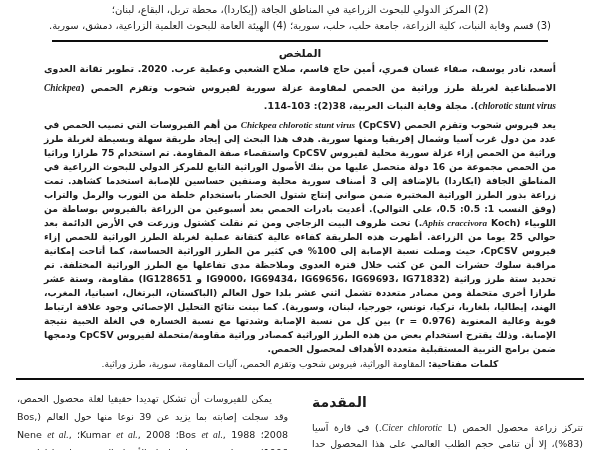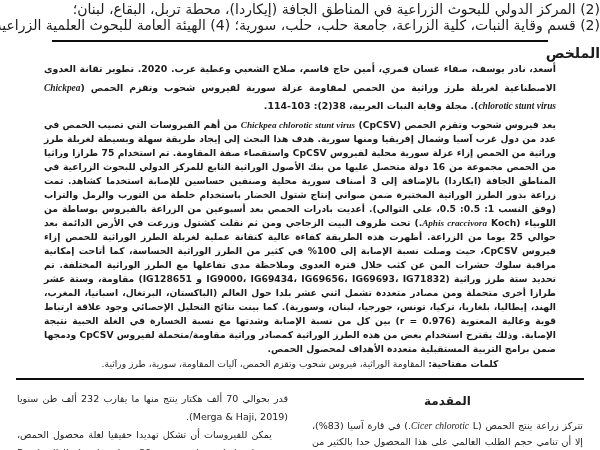--- a/index.html
+++ b/index.html
@@ -2,68 +2,67 @@
 <html lang="ar"><head>
 <meta charset="utf-8">
 <style>
   html,body{margin:0;padding:0;background:#e8e8e8;}
   .page{
     width:600px;height:450px;background:#ffffff;overflow:hidden;
     position:relative;direction:rtl;
     font-family:"DejaVu Sans",sans-serif;color:#1c1c1c;
     filter:blur(0.28px);
   }
-  .affils{padding-top:2px;text-align:right;font-size:14px;line-height:15.5px;}
+  .affils{padding-top:2px;text-align:center;font-size:10px;line-height:15.5px;}
   .affil-line{white-space:nowrap;}
   .rule{background:#0d0d0d;}
   .rule-top{height:2px;margin:7px 52px 0 52px;}
   .rule-mid{height:2.5px;margin:7px 16px 0 16px;}
-  .abstract-heading{text-align:right;font-weight:bold;font-size:14px;margin-top:5px;line-height:13px;}
+  .abstract-heading{text-align:center;font-weight:bold;font-size:11px;margin-top:5px;line-height:13px;}
   .citation{margin:0 44px 0 44px;font-weight:bold;font-size:9.4px;line-height:18.5px;text-align:justify;}
   .abs-body{margin:2px 44px 0 44px;font-size:9.2px;line-height:14px;text-align:justify;font-weight:bold;}
   .keywords{margin:0 44px;font-size:9.2px;line-height:15px;text-align:center;}
   .kw-label{font-weight:bold;}
   .columns{display:flex;gap:24px;padding:0 17px;}
   .col{flex:1;min-width:0;text-align:justify;}
-  .intro-heading{text-align:center;font-weight:bold;font-size:12px;margin:14px 0 10px 0;}
+  .intro-heading{text-align:left;font-weight:bold;font-size:14px;margin:14px 0 10px 0;}
   .intro-para{font-size:9.5px;line-height:15px;margin:0;}
   .col-left{padding-top:10px;font-size:9.5px;line-height:18px;}
   .col-left p{margin:0;}
   .p-indent{text-indent:16px;}
   .lat{font-family:"Liberation Serif","DejaVu Serif",serif;font-style:italic;}
 </style>
 </head>
 <body>
 
 <div class="page">
 
   <div class="affils">
     <div class="affil-line">(2) المركز الدولي للبحوث الزراعية في المناطق الجافة (إيكاردا)، محطة تربل، البقاع، لبنان؛</div>
-    <div class="affil-line">(2) قسم وقاية النبات، كلية الزراعة، جامعة حلب، حلب، سورية؛ (4) الهيئة العامة للبحوث العلمية الزراعية، دمشق، سورية.</div>
+    <div class="affil-line">(3) قسم وقاية النبات، كلية الزراعة، جامعة حلب، حلب، سورية؛ (4) الهيئة العامة للبحوث العلمية الزراعية، دمشق، سورية.</div>
   </div>
 
   <div class="rule rule-top"></div>
 
   <div class="abstract-heading">الملخص</div>
 
   <p class="citation"><span>أسعد، نادر يوسف، صفاء غسان قمري، أمين حاج قاسم، صلاح الشعبي وعطية عرب. 2020. تطوير تقانة العدوى الاصطناعية لغربلة طرز وراثية من الحمص لمقاومة عزلة سورية لفيروس شحوب وتقزم الحمص (</span><span class="lat">Chickpea chlorotic stunt virus</span><span>). مجلة وقاية النبات العربية، 38(2): 103-114.</span></p>
 
   <p class="abs-body"><span>يعد فيروس شحوب وتقزم الحمص </span><span class="lat">Chickpea chlorotic stunt virus</span><span> (CpCSV) من أهم الفيروسات التي تصيب الحمص في عدد من دول غرب آسيا وشمال إفريقيا ومنها سورية. هدف هذا البحث إلى إيجاد طريقة سهلة وبسيطة لغربلة طرز وراثية من الحمص إزاء عزلة سورية محلية لفيروس CpCSV واستقصاء صفة المقاومة. تم استخدام 75 طرازا وراثيا من الحمص مجموعة من 16 دولة متحصل عليها من بنك الأصول الوراثية التابع للمركز الدولي للبحوث الزراعية في المناطق الجافة (ايكاردا) بالإضافة إلى 3 أصناف سورية محلية وصنفين حساسين للإصابة استخدما كشاهد. تمت زراعة بذور الطرز الوراثية المختبرة ضمن صواني إنتاج شتول الخضار باستخدام خلطة من التورب والرمل والتراب (وفق النسب 1: 0.5: 0.5، على التوالي). أعديت بادرات الحمص بعد أسبوعين من الزراعة بالفيروس بوساطة من اللوبياء (</span><span class="lat">Aphis craccivora</span><span> Koch.) تحت ظروف البيت الزجاجي ومن ثم نقلت كشتول وزرعت في الأرض الدائمة بعد حوالي 25 يوما من الزراعة. أظهرت هذه الطريقة كفاءة عالية كتقانة عملية لغربلة الطرز الوراثية للحمص إزاء فيروس CpCSV، حيث وصلت نسبة الإصابة إلى 100% في كثير من الطرز الوراثية الحساسة، كما أتاحت إمكانية مراقبة سلوك حشرات المن عن كثب خلال فترة العدوى وملاحظة مدى تفاعلها مع الطرز الوراثية المختلفة. تم تحديد ستة طرز وراثية (IG9000، IG69434، IG69656، IG69693، IG71832 و IG128651) مقاومة، وستة عشر طرازا أخرى متحملة ومن مصادر متعددة تشمل اثني عشر بلدا حول العالم (الباكستان، البرتغال، اسبانيا، المغرب، الهند، إيطاليا، بلغاريا، تركيا، تونس، جورجيا، لبنان، وسورية). كما بينت نتائج التحليل الإحصائي وجود علاقة ارتباط قوية وعالية المعنوية (r = 0.976) بين كل من نسبة الإصابة وشدتها مع نسبة الخسارة في الغلة الحبية نتيجة الإصابة. وذلك يقترح استخدام بعض من هذه الطرز الوراثية كمصادر وراثية مقاومة/متحملة لفيروس CpCSV ودمجها ضمن برامج التربية المستقبلية متعددة الأهداف لمحصول الحمص.</span></p>
 
   <p class="keywords"><span class="kw-label">كلمات مفتاحية:</span><span> المقاومة الوراثية، فيروس شحوب وتقزم الحمص، آليات المقاومة، سورية، طرز وراثية.</span></p>
 
   <div class="rule rule-mid"></div>
 
   <div class="columns">
 
     <div class="col col-right">
       <div class="intro-heading">المقدمة</div>
-      <p class="intro-para"><span>تتركز زراعة ينتج الحمص (</span><span class="lat">Cicer chlorotic</span><span> L.) في قارة آسيا (83%)، إلا أن تنامي حجم الطلب العالمي على هذا المحصول حدا بالكثير من الدول، كاستراليا وكندا، إلى زيادة الاهتمام بزراعته وإدراجه ضمن خطط سنوية بعيدة المدى لتبرز من بين أكبر الدول المصدرة في</span></p>
+      <p class="intro-para"><span>تتركز زراعة محصول الحمص (</span><span class="lat">Cicer chlorotic</span><span> L.) في قارة آسيا (83%)، إلا أن تنامي حجم الطلب العالمي على هذا المحصول حدا بالكثير من الدول، كاستراليا وكندا، إلى زيادة الاهتمام بزراعته وإدراجه ضمن خطط سنوية بعيدة المدى لتبرز من بين أكبر الدول المصدرة في</span></p>
     </div>
 
     <div class="col col-left">
-      <p>قدر بحوالي 70 ألف هكتار ينتج منها ما يقارب 232 ألف طن سنويا (Merga &amp; Haji, 2019).</p>
       <p class="p-indent"><span>يمكن للفيروسات أن تشكل تهديدا حقيقيا لغلة محصول الحمص، وقد سجلت إصابته بما يزيد عن 39 نوعا منها حول العالم (Bos, 2008؛ Bos </span><span class="lat">et al.</span><span>, 1988؛ Kumar </span><span class="lat">et al.</span><span>, 2008؛ Nene </span><span class="lat">et al.</span><span>, 1996) مع تفاوت نسب انتشارها والأضرار التي تحدثها تبعا لظروف البيئة المحلية</span></p>
     </div>
 
   </div>
 
 </div>
 
 </body></html>

